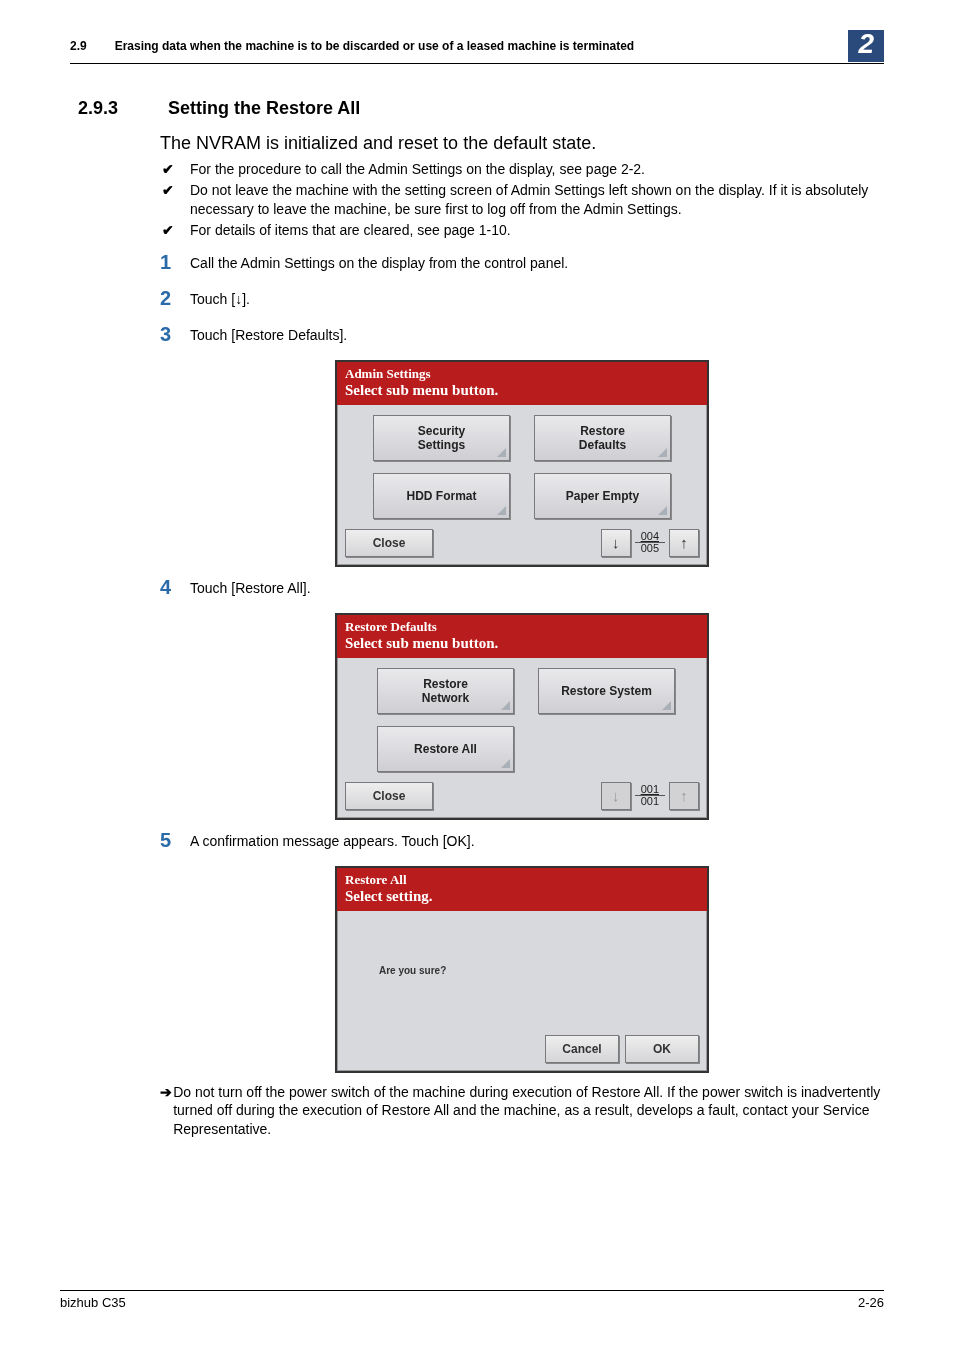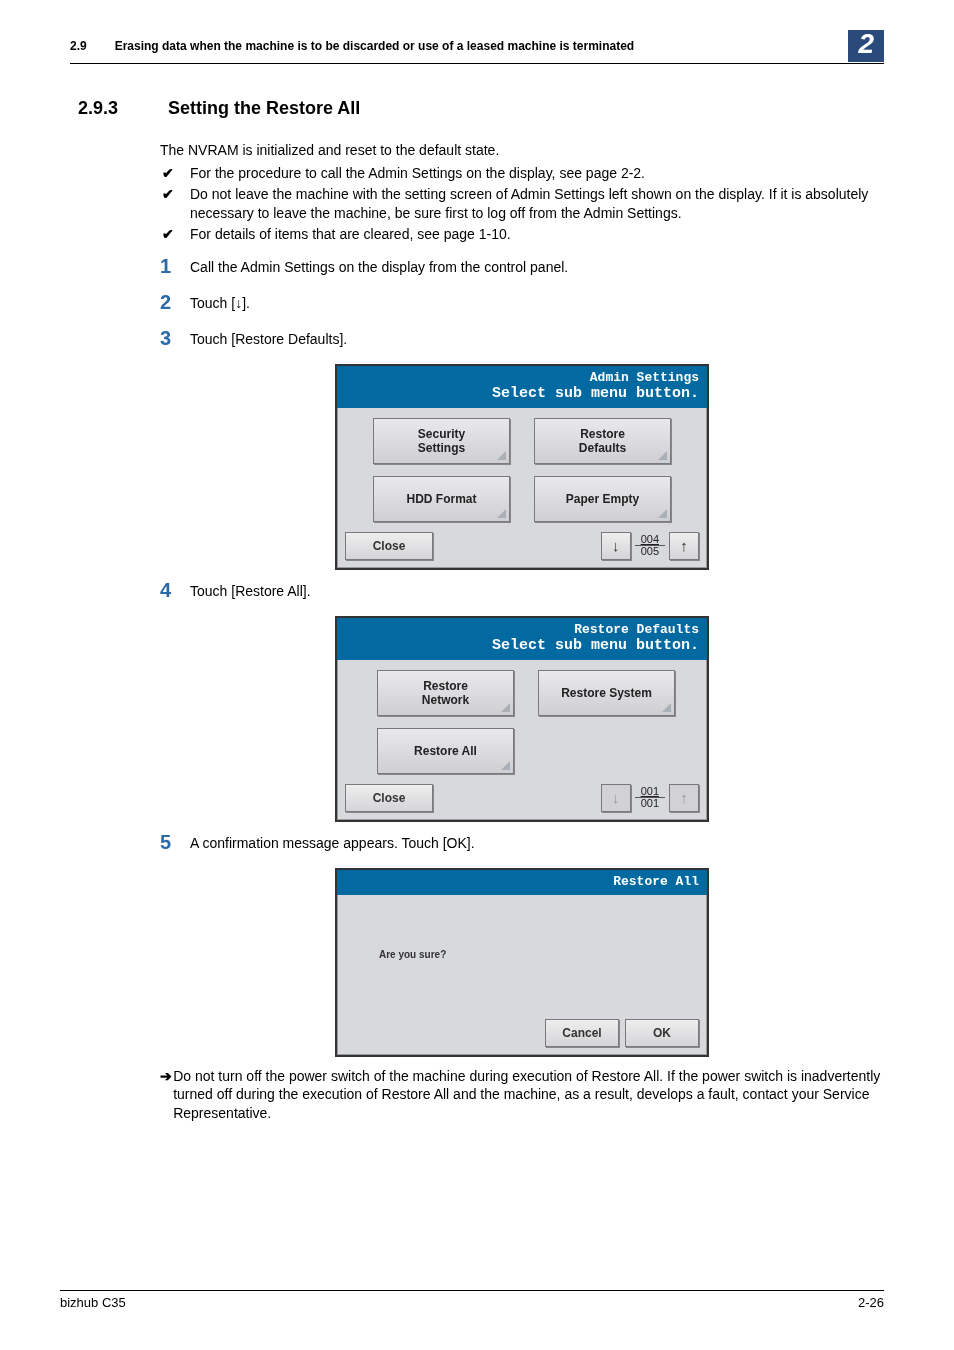--- a/index.html
+++ b/index.html
@@ -51,22 +51,22 @@
   }
   .sect-title {
     font-size: 18px;
     font-weight: bold;
   }
   .body-col {
     margin-left: 90px;
     max-width: 740px;
   }
   .intro {
-    font-size: 14px;
-    margin-top: 23px;
+    font-size: 18px;
+    margin-top: 14px;
   }
   ul.checks {
     list-style: none;
     padding: 0;
     margin: 6px 0 0 0;
   }
   ul.checks li {
     position: relative;
     padding-left: 30px;
     font-size: 14px;
@@ -108,25 +108,24 @@
     justify-content:center;
   }
   
   .lcd {
     width: 370px;
     border: 2px solid #333;
     background: #d8d9dc;
     box-shadow: inset 0 0 0 1px #9a9a9d;
   }
   .lcd-header {
-    background: #0369a1;
+    background: #b91c1c;
     color: #fff;
     padding: 4px 8px 6px 8px;
-    font-family: Liberation Mono, monospace;
-    text-align: right;
+    font-family: Liberation Serif, serif;
   }
   .lcd-title {
     font-size: 13px;
     font-weight: bold;
   }
   .lcd-sub {
     font-size: 15px;
     font-weight: bold;
   }
   .lcd-body {
@@ -343,20 +342,21 @@
   <div class="step">
     <div class="step-num">5</div>
     <div class="step-text">A confirmation message appears. Touch [OK].</div>
   </div>
 </div>
 
 <div class="panel-wrap">
   <div class="lcd">
     <div class="lcd-header">
       <div class="lcd-title">Restore All</div>
+      <div class="lcd-sub">Select setting.</div>
     </div>
     <div class="centered-msg">Are you sure?</div>
     <div class="lcd-footer">
       <div class="lcd-spacer"></div>
       <div class="lcd-footer-right">
         <div class="lcd-sm-btn">Cancel</div>
         <div class="lcd-sm-btn">OK</div>
       </div>
     </div>
   </div>

